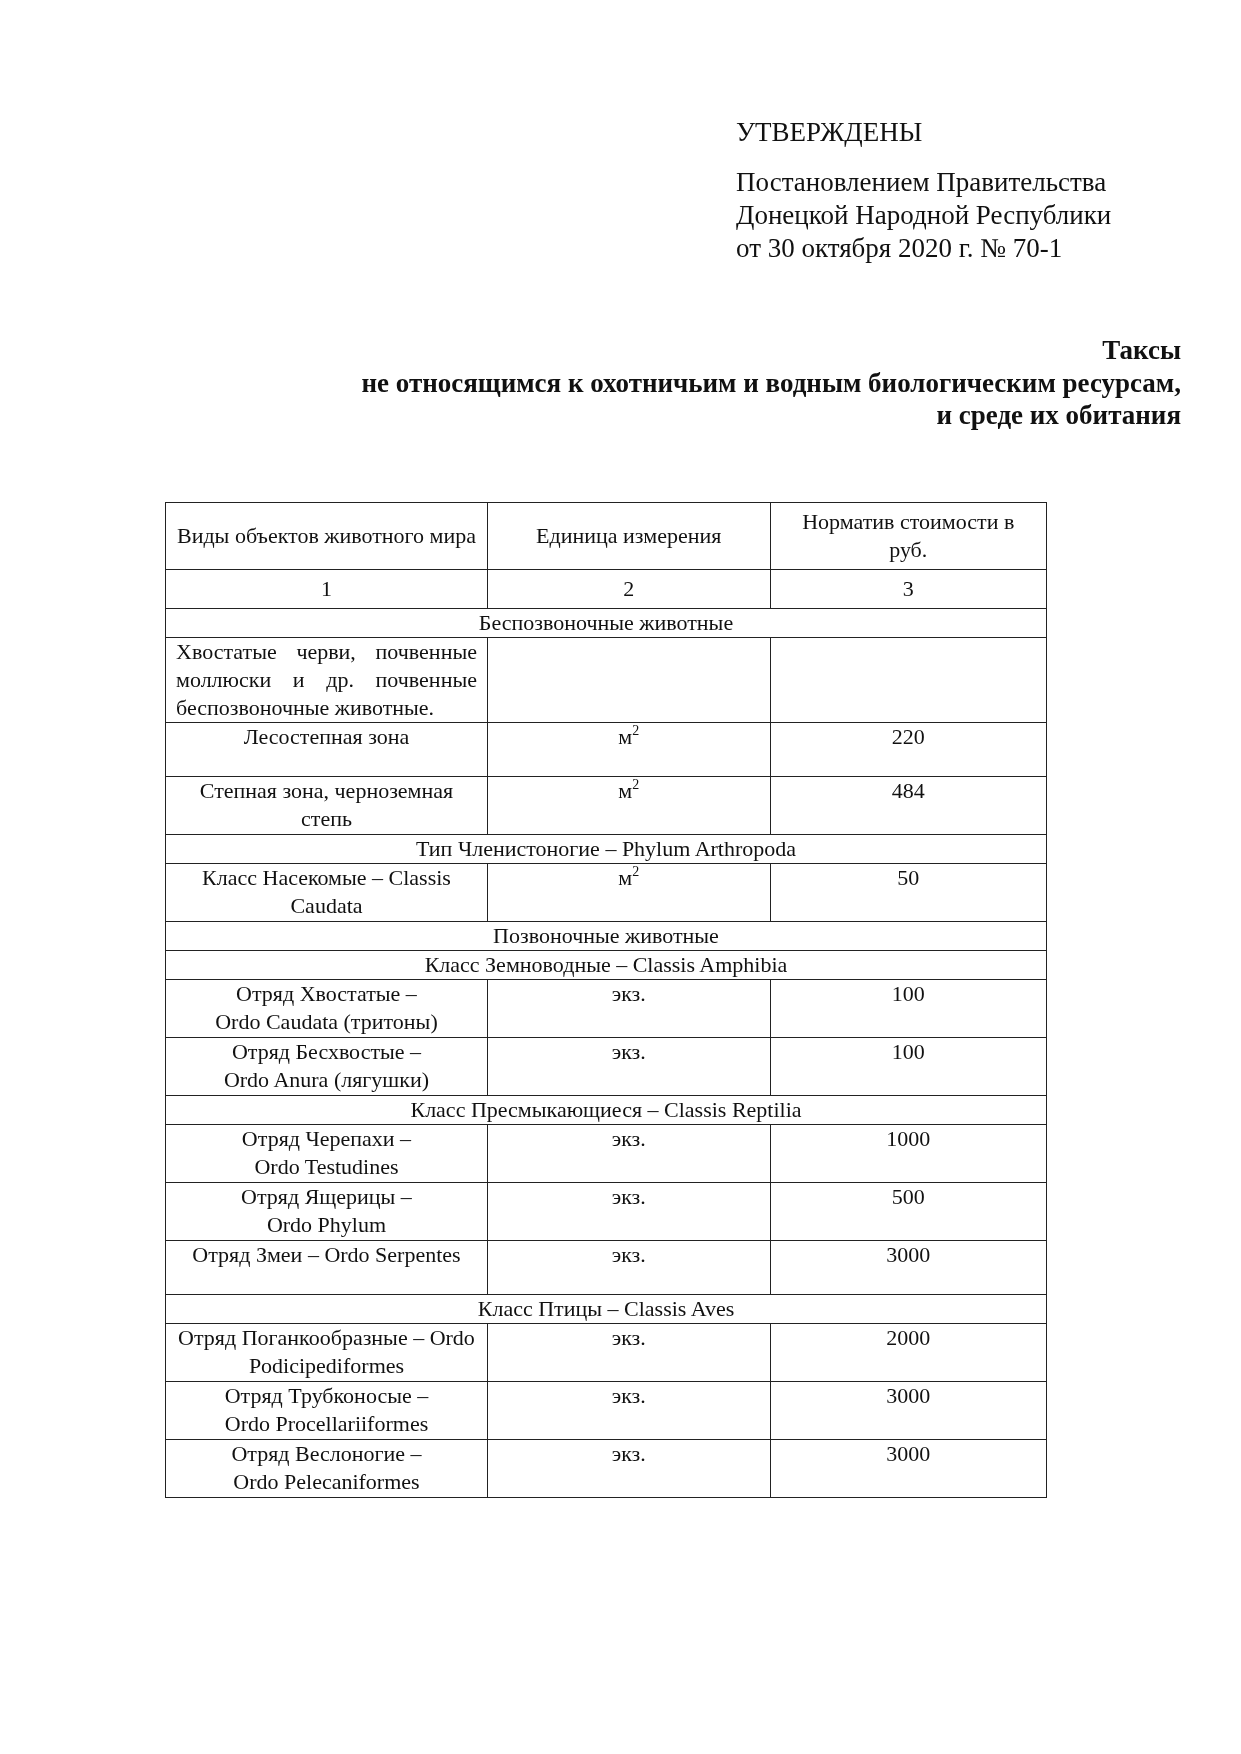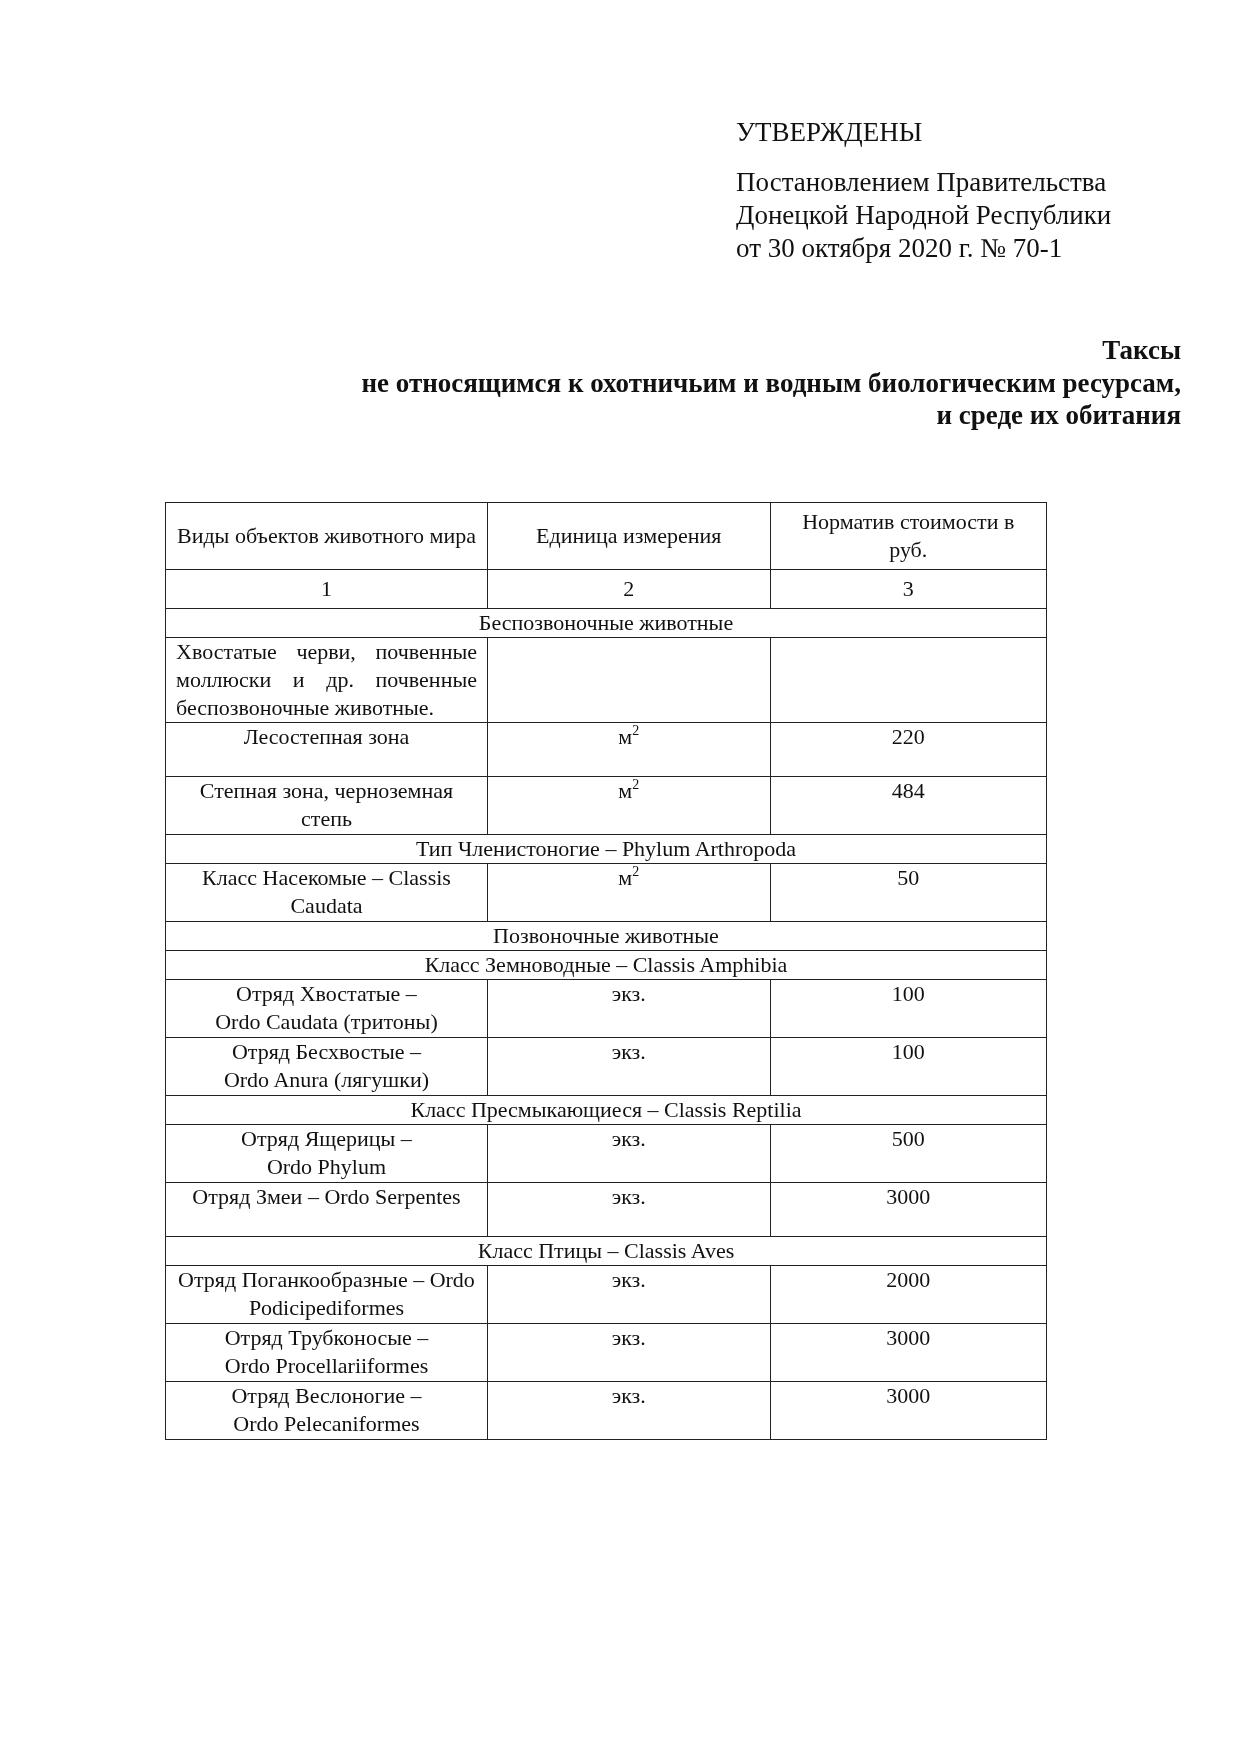--- a/index.html
+++ b/index.html
@@ -124,20 +124,28 @@
       <div>Ordo Anura (лягушки)</div>
     </td>
     <td>экз.</td>
     <td>100</td>
   </tr>
   <tr class="sec">
     <td colspan="3">Класс Пресмыкающиеся – Classis Reptilia</td>
   </tr>
   <tr class="r-h57">
     <td>
+      <div>Отряд Черепахи –</div>
+      <div>Ordo Testudines</div>
+    </td>
+    <td>экз.</td>
+    <td>1000</td>
+  </tr>
+  <tr class="r-h57">
+    <td>
       <div>Отряд Ящерицы –</div>
       <div>Ordo Phylum</div>
     </td>
     <td>экз.</td>
     <td>500</td>
   </tr>
   <tr class="r-h53">
     <td>Отряд Змеи – Ordo Serpentes</td>
     <td>экз.</td>
     <td>3000</td>

